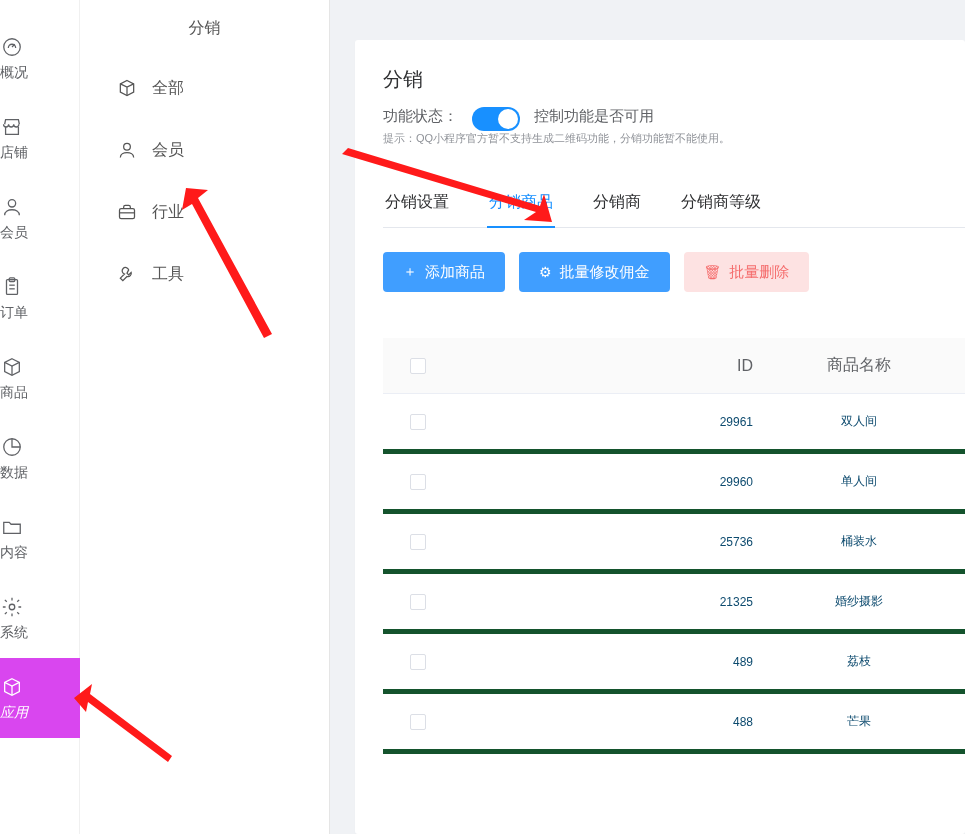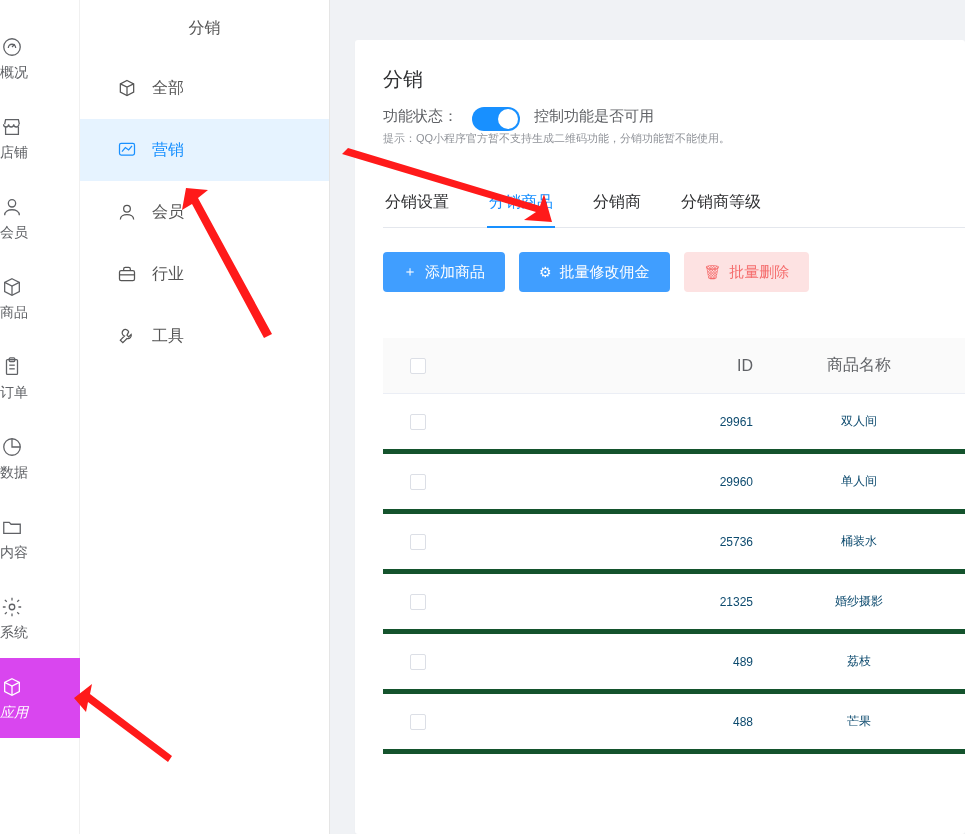--- a/index.html
+++ b/index.html
@@ -202,97 +202,88 @@
         <svg viewBox="0 0 24 24">
             <circle cx="12" cy="8" r="4"></circle>
             <path d="M4 21c0-4 4-6 8-6s8 2 8 6"></path>
           </svg>
       </span>
       <span class="label">会员</span>
     </div>
     <div class="p-item">
       <span class="icon">
         <svg viewBox="0 0 24 24">
-            <path d="M12 3l8 4v10l-8 4-8-4V7z"></path>
-            <path d="M4 7l8 4 8-4"></path>
-            <path d="M12 11v10"></path>
-          </svg>
-      </span>
-      <span class="label">商品</span>
-    </div>
-    <div class="p-item">
-      <span class="icon">
-        <svg viewBox="0 0 24 24">
             <rect x="6" y="4" width="12" height="16" rx="1"></rect>
             <rect x="9" y="2" width="6" height="4" rx="1"></rect>
             <line x1="9" y1="10" x2="15" y2="10"></line>
             <line x1="9" y1="14" x2="15" y2="14"></line>
           </svg>
       </span>
       <span class="label">订单</span>
     </div>
     <div class="p-item">
       <span class="icon">
         <svg viewBox="0 0 24 24">
-            <circle cx="12" cy="12" r="9"></circle>
-            <path d="M12 3v9h9"></path>
-          </svg>
-      </span>
-      <span class="label">数据</span>
-    </div>
-    <div class="p-item">
-      <span class="icon">
-        <svg viewBox="0 0 24 24">
-            <path d="M3 7h6l2 2h10v10H3z"></path>
-          </svg>
-      </span>
-      <span class="label">内容</span>
-    </div>
-    <div class="p-item">
-      <span class="icon">
-        <svg viewBox="0 0 24 24">
-            <circle cx="12" cy="12" r="3"></circle>
-            <path d="M12 2v3M12 19v3M4.2 4.2l2.1 2.1M17.7 17.7l2.1 2.1M2 12h3M19 12h3M4.2 19.8l2.1-2.1M17.7 6.3l2.1-2.1"></path>
-          </svg>
-      </span>
-      <span class="label">系统</span>
-    </div>
-    <div class="p-item active">
-      <span class="icon">
-        <svg viewBox="0 0 24 24">
             <path d="M12 3l8 4v10l-8 4-8-4V7z"></path>
             <path d="M4 7l8 4 8-4"></path>
             <path d="M12 11v10"></path>
           </svg>
       </span>
-      <span class="label">应用</span>
-    </div>
-  </div>
-
-  <div class="sidebar-secondary">
-    <div class="sec-title">分销</div>
-
-    <div class="sec-item">
+      <span class="label">商品</span>
+    </div>
+    <div class="p-item">
+      <span class="icon">
+        <svg viewBox="0 0 24 24">
+            <circle cx="12" cy="12" r="9"></circle>
+            <path d="M12 3v9h9"></path>
+          </svg>
+      </span>
+      <span class="label">数据</span>
+    </div>
+    <div class="p-item">
+      <span class="icon">
+        <svg viewBox="0 0 24 24">
+            <path d="M3 7h6l2 2h10v10H3z"></path>
+          </svg>
+      </span>
+      <span class="label">内容</span>
+    </div>
+    <div class="p-item">
+      <span class="icon">
+        <svg viewBox="0 0 24 24">
+            <circle cx="12" cy="12" r="3"></circle>
+            <path d="M12 2v3M12 19v3M4.2 4.2l2.1 2.1M17.7 17.7l2.1 2.1M2 12h3M19 12h3M4.2 19.8l2.1-2.1M17.7 6.3l2.1-2.1"></path>
+          </svg>
+      </span>
+      <span class="label">系统</span>
+    </div>
+    <div class="p-item active">
       <span class="icon">
         <svg viewBox="0 0 24 24">
             <path d="M12 3l8 4v10l-8 4-8-4V7z"></path>
             <path d="M4 7l8 4 8-4"></path>
             <path d="M12 11v10"></path>
           </svg>
       </span>
+      <span class="label">应用</span>
+    </div>
+  </div>
+
+  <div class="sidebar-secondary">
+    <div class="sec-title">分销</div>
+
+    <div class="sec-item">
+      <span class="icon">
+        <svg viewBox="0 0 24 24">
+            <path d="M12 3l8 4v10l-8 4-8-4V7z"></path>
+            <path d="M4 7l8 4 8-4"></path>
+            <path d="M12 11v10"></path>
+          </svg>
+      </span>
       <span>全部</span>
-    </div>
-    <div class="sec-item active">
-      <span class="icon">
-        <svg viewBox="0 0 24 24">
-            <rect x="3" y="4" width="18" height="14" rx="2"></rect>
-            <polyline points="6 14 10 9 14 12 18 7"></polyline>
-          </svg>
-      </span>
-      <span>营销</span>
     </div>
     <div class="sec-item">
       <span class="icon">
         <svg viewBox="0 0 24 24">
             <circle cx="12" cy="8" r="4"></circle>
             <path d="M4 21c0-4 4-6 8-6s8 2 8 6"></path>
           </svg>
       </span>
       <span>会员</span>
     </div>

